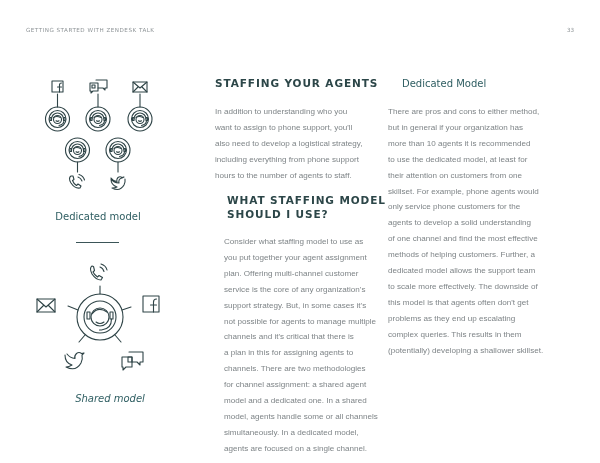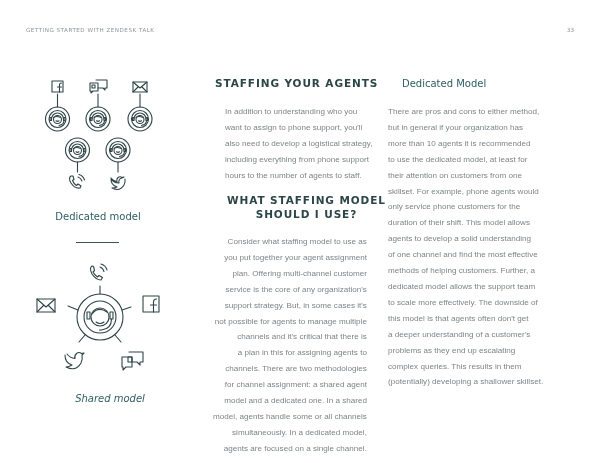--- a/index.html
+++ b/index.html
@@ -3,21 +3,21 @@
 <meta charset="utf-8">
 <style>
   html, body { margin:0; padding:0; background:#ffffff; }
   body { width:600px; height:463px; position:relative; overflow:hidden;
          font-family:"Liberation Sans", sans-serif; color:#7a7f82; }
   .running-head { position:absolute; left:26px; top:27px; font-size:5.6px;
          letter-spacing:0.5px; color:#8d9396; font-family:"DejaVu Sans", sans-serif; }
   .page-num { position:absolute; right:26px; top:27px; font-size:5.6px;
          color:#8d9396; font-family:"DejaVu Sans", sans-serif; }
   .h2 { position:absolute; font-family:"DejaVu Sans", sans-serif; font-weight:bold;
-        color:#2c4648; font-size:10.5px; letter-spacing:0.9px; line-height:13.5px;text-align:center; }
+        color:#2c4648; font-size:10.5px; letter-spacing:0.9px; line-height:13.5px; }
   .h3 { position:absolute; font-family:"DejaVu Sans", sans-serif; color:#2f5e62;
         font-size:10px; line-height:13px; }
   .body-text { position:absolute; font-size:8.1px; line-height:15.9px; color:#7e8487; }
   .body-text p { margin:0; white-space:nowrap; }
   .caption { position:absolute; font-family:"DejaVu Sans", sans-serif; color:#2f5e62;
         font-size:10px; text-align:center; width:120px; }
   .rule { position:absolute; left:76px; top:242px; width:43px; height:1px; background:#3b5558; }
   svg { position:absolute; overflow:visible; }
   .stroke { fill:none; stroke:#2f4447; stroke-width:1.1; stroke-linecap:round; stroke-linejoin:round; }
 </style>
@@ -131,33 +131,33 @@
   </g>
 
   <g>
     <rect class="stroke" x="7" y="37" width="18" height="13"></rect>
     <path class="stroke" d="M7,37 l9,8 l9,-8 M7,50 l6.5,-6.5 M25,50 l-6.5,-6.5"></path>
   </g>
 </svg>
 <div class="caption" style="left:50px;top:393px;font-style:italic;">Shared model</div>
 
 <div class="h2" style="left:215px;top:77px;">STAFFING YOUR AGENTS</div>
-<div class="body-text" style="left:225px;top:104px;">
+<div class="body-text" style="left:215px;top:104px;">
   <p>In addition to understanding who you</p>
   <p>want to assign to phone support, you'll</p>
   <p>also need to develop a logistical strategy,</p>
   <p>including everything from phone support</p>
   <p>hours to the number of agents to staff.</p>
 </div>
 
 <div class="h2" style="left:215px;top:194px;margin-left:12px;">
   <div>WHAT STAFFING MODEL</div>
   <div>SHOULD I USE?</div>
 </div>
-<div class="body-text" style="left:213px;top:234px;text-align:right;">
+<div class="body-text" style="left:224px;top:234px;">
   <p>Consider what staffing model to use as</p>
   <p>you put together your agent assignment</p>
   <p>plan. Offering multi-channel customer</p>
   <p>service is the core of any organization's</p>
   <p>support strategy. But, in some cases it's</p>
   <p>not possible for agents to manage multiple</p>
   <p>channels and it's critical that there is</p>
   <p>a plan in this for assigning agents to</p>
   <p>channels. There are two methodologies</p>
   <p>for channel assignment: a shared agent</p>
@@ -169,24 +169,22 @@
 
 <div class="h3" style="left:402px;top:77px;">Dedicated Model</div>
 <div class="body-text" style="left:388px;top:104px;">
   <p>There are pros and cons to either method,</p>
   <p>but in general if your organization has</p>
   <p>more than 10 agents it is recommended</p>
   <p>to use the dedicated model, at least for</p>
   <p>their attention on customers from one</p>
   <p>skillset. For example, phone agents would</p>
   <p>only service phone customers for the</p>
-  <p>duration of their shift. This model allows</p>
   <p>agents to develop a solid understanding</p>
   <p>of one channel and find the most effective</p>
   <p>methods of helping customers. Further, a</p>
   <p>dedicated model allows the support team</p>
   <p>to scale more effectively. The downside of</p>
   <p>this model is that agents often don't get</p>
-  <p>a deeper understanding of a customer's</p>
   <p>problems as they end up escalating</p>
   <p>complex queries. This results in them</p>
   <p>(potentially) developing a shallower skillset.</p>
 </div>
 
 </body></html>

